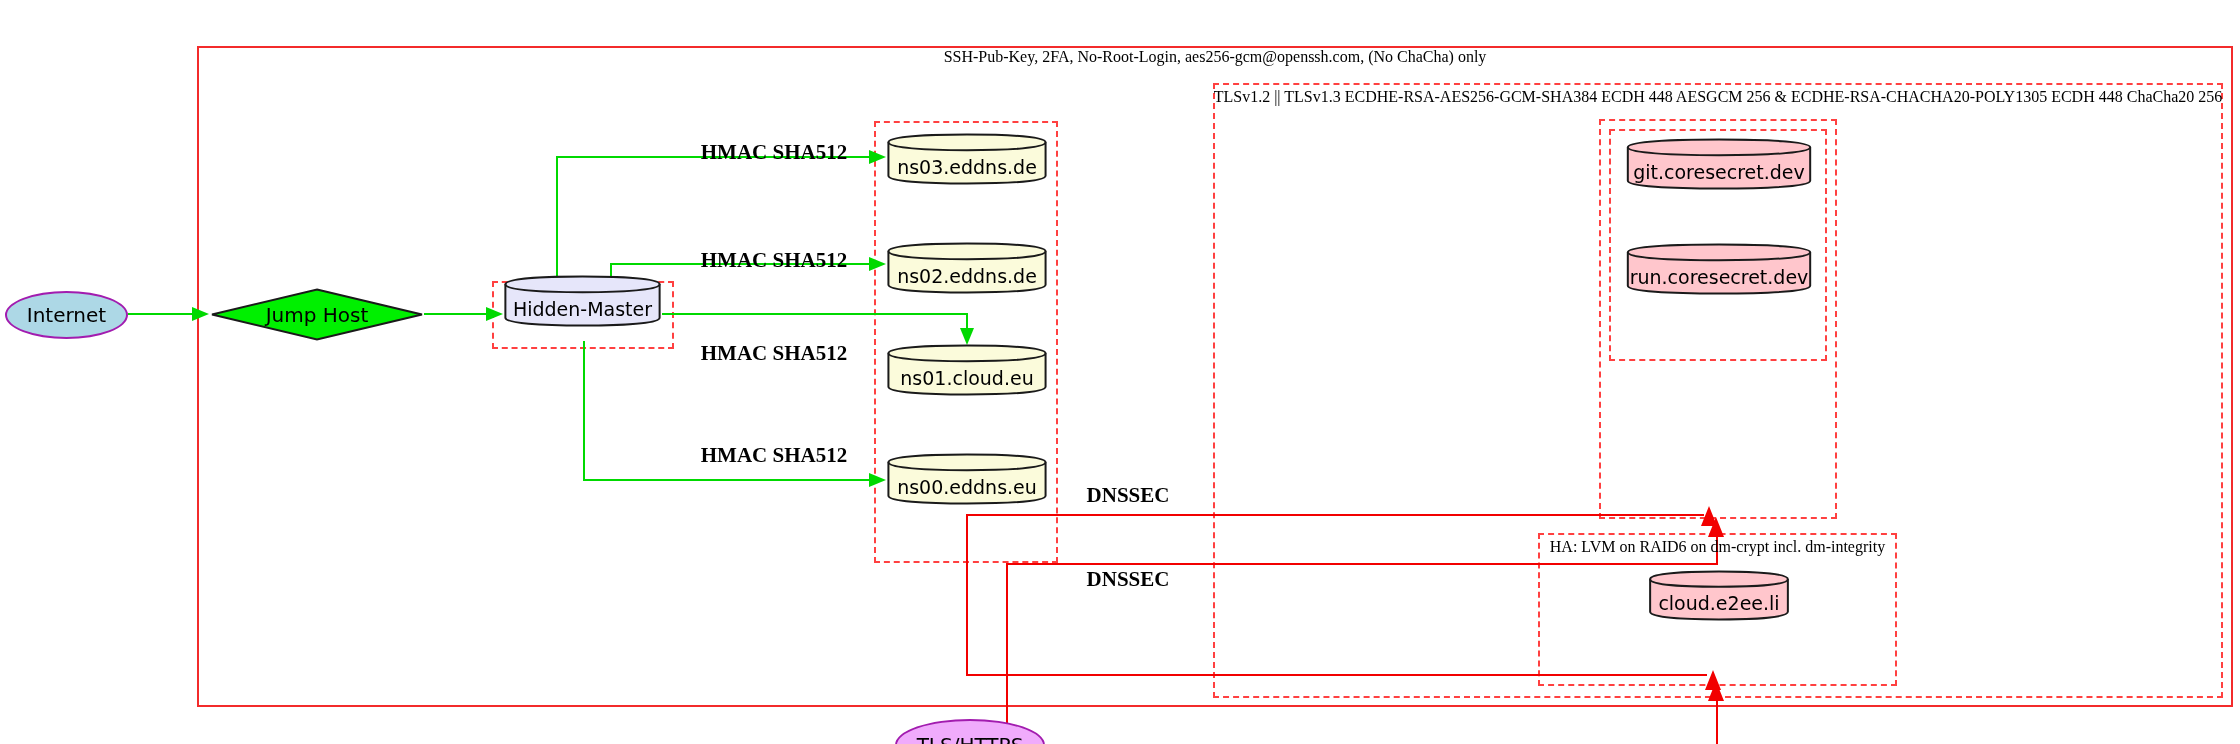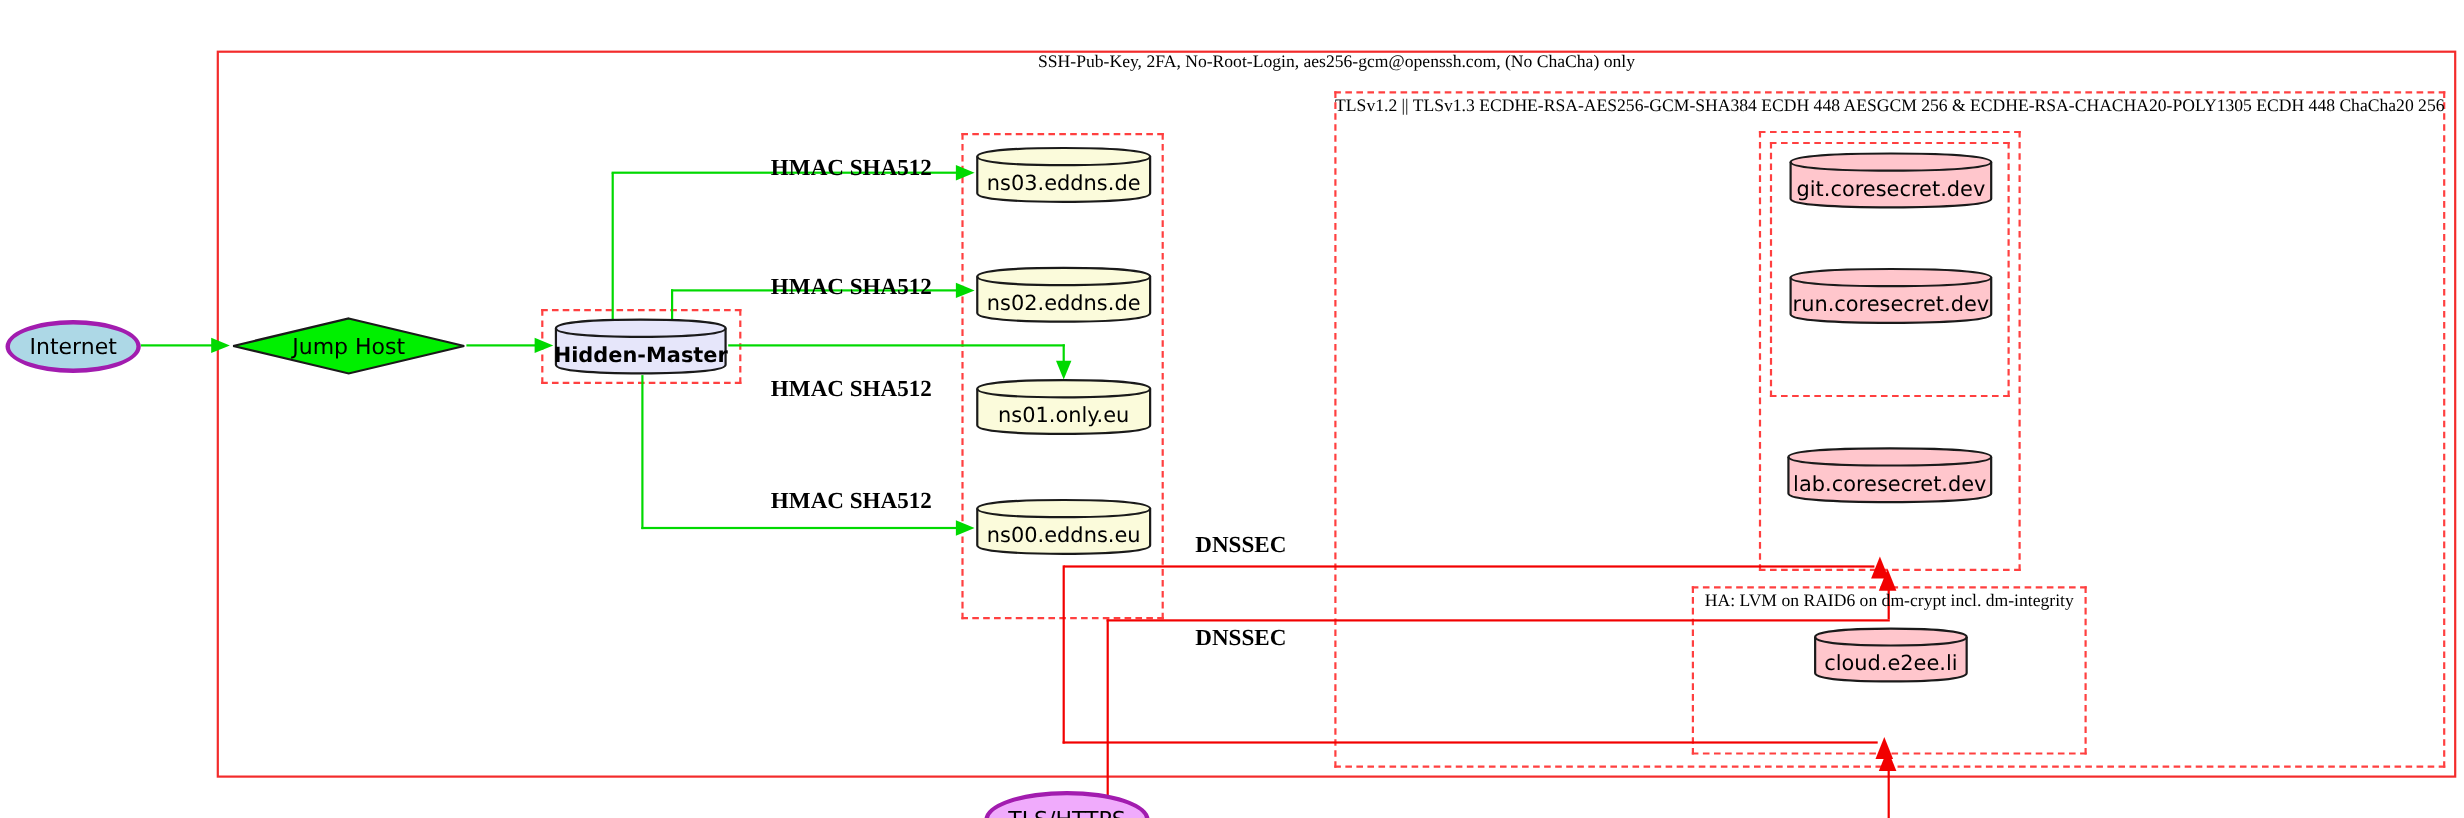--- a/index.html
+++ b/index.html
@@ -12,21 +12,21 @@
   .elabel{position:absolute;text-align:center;font-family:"Liberation Serif",serif;
           font-size:21px;line-height:26px;white-space:nowrap;font-weight:bold;}
   .hline{position:absolute;height:2px;}
   .vline{position:absolute;width:2px;}
   .g{background:#00d900;}
   .r{background:#f20000;}
   .arr{position:absolute;width:0;height:0;}
   .arr.right{border-top:7px solid transparent;border-bottom:7px solid transparent;border-left:17px solid #00d900;}
   .arr.down {border-left:7px solid transparent;border-right:7px solid transparent;border-top:17px solid #00d900;}
   .arr.up   {border-left:8px solid transparent;border-right:8px solid transparent;border-bottom:20px solid #f20000;}
-  .ellipse{position:absolute;border:4px solid #a21caf;border-radius:50%;box-sizing:border-box;
+  .ellipse{position:absolute;border:2px solid #a21caf;border-radius:50%;box-sizing:border-box;
            display:flex;align-items:center;justify-content:center;font-size:20px;white-space:nowrap;}
   .cyl{position:absolute;}
   .cyl svg{position:absolute;left:0;top:0;width:100%;height:100%;overflow:visible;}
   .cyl .nlabel{position:absolute;left:0;right:0;top:15px;bottom:0;display:flex;
                align-items:center;justify-content:center;font-size:19px;white-space:nowrap;}
   .dia{position:absolute;}
   .dia svg{position:absolute;left:0;top:0;width:100%;height:100%;}
   .dia .nlabel{position:absolute;inset:0;display:flex;align-items:center;justify-content:center;
                font-size:20px;white-space:nowrap;}
 </style>
@@ -96,21 +96,21 @@
     <span>Internet</span>
   </div>
 
   <div class="dia" style="left:210px;top:257px;width:214px;height:53px;">
     <svg viewBox="0 0 214 53" preserveAspectRatio="none">
       <polygon points="107,1.5 212,26.5 107,51.5 2,26.5" fill="#00f000" stroke="#1a1a1a" stroke-width="2" vector-effect="non-scaling-stroke"></polygon>
     </svg>
     <span class="nlabel">Jump Host</span>
   </div>
 
-  <div class="cyl" style="left:503px;top:258px;width:159px;height:52px;font-weight:bold;">
+  <div class="cyl" style="left:503px;top:244px;width:159px;height:52px;">
     <svg viewBox="0 0 100 50" preserveAspectRatio="none">
       <path d="M1.5,9 C1.5,3.5 24,1.5 50,1.5 C76,1.5 98.5,3.5 98.5,9 L98.5,41 C98.5,46.5 76,48.5 50,48.5 C24,48.5 1.5,46.5 1.5,41 Z" fill="#E6E6FA" stroke="#1a1a1a" stroke-width="2" vector-effect="non-scaling-stroke"></path>
       <path d="M1.5,9 C1.5,14.5 24,16.5 50,16.5 C76,16.5 98.5,14.5 98.5,9" fill="none" stroke="#1a1a1a" stroke-width="2" vector-effect="non-scaling-stroke"></path>
     </svg>
     <span class="nlabel">Hidden-Master</span>
   </div>
 
   <div class="cyl" style="left:886px;top:102px;width:162px;height:52px;">
     <svg viewBox="0 0 100 50" preserveAspectRatio="none">
       <path d="M1.5,9 C1.5,3.5 24,1.5 50,1.5 C76,1.5 98.5,3.5 98.5,9 L98.5,41 C98.5,46.5 76,48.5 50,48.5 C24,48.5 1.5,46.5 1.5,41 Z" fill="#FBFBDB" stroke="#1a1a1a" stroke-width="2" vector-effect="non-scaling-stroke"></path>
@@ -125,21 +125,21 @@
       <path d="M1.5,9 C1.5,14.5 24,16.5 50,16.5 C76,16.5 98.5,14.5 98.5,9" fill="none" stroke="#1a1a1a" stroke-width="2" vector-effect="non-scaling-stroke"></path>
     </svg>
     <span class="nlabel">ns02.eddns.de</span>
   </div>
 
   <div class="cyl" style="left:886px;top:313px;width:162px;height:52px;">
     <svg viewBox="0 0 100 50" preserveAspectRatio="none">
       <path d="M1.5,9 C1.5,3.5 24,1.5 50,1.5 C76,1.5 98.5,3.5 98.5,9 L98.5,41 C98.5,46.5 76,48.5 50,48.5 C24,48.5 1.5,46.5 1.5,41 Z" fill="#FBFBDB" stroke="#1a1a1a" stroke-width="2" vector-effect="non-scaling-stroke"></path>
       <path d="M1.5,9 C1.5,14.5 24,16.5 50,16.5 C76,16.5 98.5,14.5 98.5,9" fill="none" stroke="#1a1a1a" stroke-width="2" vector-effect="non-scaling-stroke"></path>
     </svg>
-    <span class="nlabel">ns01.only.eu</span>
+    <span class="nlabel">ns01.cloud.eu</span>
   </div>
 
   <div class="cyl" style="left:886px;top:422px;width:162px;height:52px;">
     <svg viewBox="0 0 100 50" preserveAspectRatio="none">
       <path d="M1.5,9 C1.5,3.5 24,1.5 50,1.5 C76,1.5 98.5,3.5 98.5,9 L98.5,41 C98.5,46.5 76,48.5 50,48.5 C24,48.5 1.5,46.5 1.5,41 Z" fill="#FBFBDB" stroke="#1a1a1a" stroke-width="2" vector-effect="non-scaling-stroke"></path>
       <path d="M1.5,9 C1.5,14.5 24,16.5 50,16.5 C76,16.5 98.5,14.5 98.5,9" fill="none" stroke="#1a1a1a" stroke-width="2" vector-effect="non-scaling-stroke"></path>
     </svg>
     <span class="nlabel">ns00.eddns.eu</span>
   </div>
 
@@ -152,27 +152,20 @@
   </div>
 
   <div class="cyl" style="left:1625px;top:107px;width:188px;height:52px;">
     <svg viewBox="0 0 100 50" preserveAspectRatio="none">
       <path d="M1.5,9 C1.5,3.5 24,1.5 50,1.5 C76,1.5 98.5,3.5 98.5,9 L98.5,41 C98.5,46.5 76,48.5 50,48.5 C24,48.5 1.5,46.5 1.5,41 Z" fill="#FFC6CC" stroke="#1a1a1a" stroke-width="2" vector-effect="non-scaling-stroke"></path>
       <path d="M1.5,9 C1.5,14.5 24,16.5 50,16.5 C76,16.5 98.5,14.5 98.5,9" fill="none" stroke="#1a1a1a" stroke-width="2" vector-effect="non-scaling-stroke"></path>
     </svg>
     <span class="nlabel">git.coresecret.dev</span>
   </div>
 
-  <div class="cyl" style="left:1623px;top:375px;width:190px;height:52px;">
-    <svg viewBox="0 0 100 50" preserveAspectRatio="none">
-      <path d="M1.5,9 C1.5,3.5 24,1.5 50,1.5 C76,1.5 98.5,3.5 98.5,9 L98.5,41 C98.5,46.5 76,48.5 50,48.5 C24,48.5 1.5,46.5 1.5,41 Z" fill="#FFC6CC" stroke="#1a1a1a" stroke-width="2" vector-effect="non-scaling-stroke"></path>
-      <path d="M1.5,9 C1.5,14.5 24,16.5 50,16.5 C76,16.5 98.5,14.5 98.5,9" fill="none" stroke="#1a1a1a" stroke-width="2" vector-effect="non-scaling-stroke"></path>
-    </svg>
-    <span class="nlabel">lab.coresecret.dev</span>
-  </div>
 
   <div class="cyl" style="left:1648px;top:539px;width:142px;height:51px;">
     <svg viewBox="0 0 100 50" preserveAspectRatio="none">
       <path d="M1.5,9 C1.5,3.5 24,1.5 50,1.5 C76,1.5 98.5,3.5 98.5,9 L98.5,41 C98.5,46.5 76,48.5 50,48.5 C24,48.5 1.5,46.5 1.5,41 Z" fill="#FFC6CC" stroke="#1a1a1a" stroke-width="2" vector-effect="non-scaling-stroke"></path>
       <path d="M1.5,9 C1.5,14.5 24,16.5 50,16.5 C76,16.5 98.5,14.5 98.5,9" fill="none" stroke="#1a1a1a" stroke-width="2" vector-effect="non-scaling-stroke"></path>
     </svg>
     <span class="nlabel">cloud.e2ee.li</span>
   </div>
 
   <div class="ellipse" style="left:895px;top:688px;width:150px;height:52px;background:#f0abfc;">

